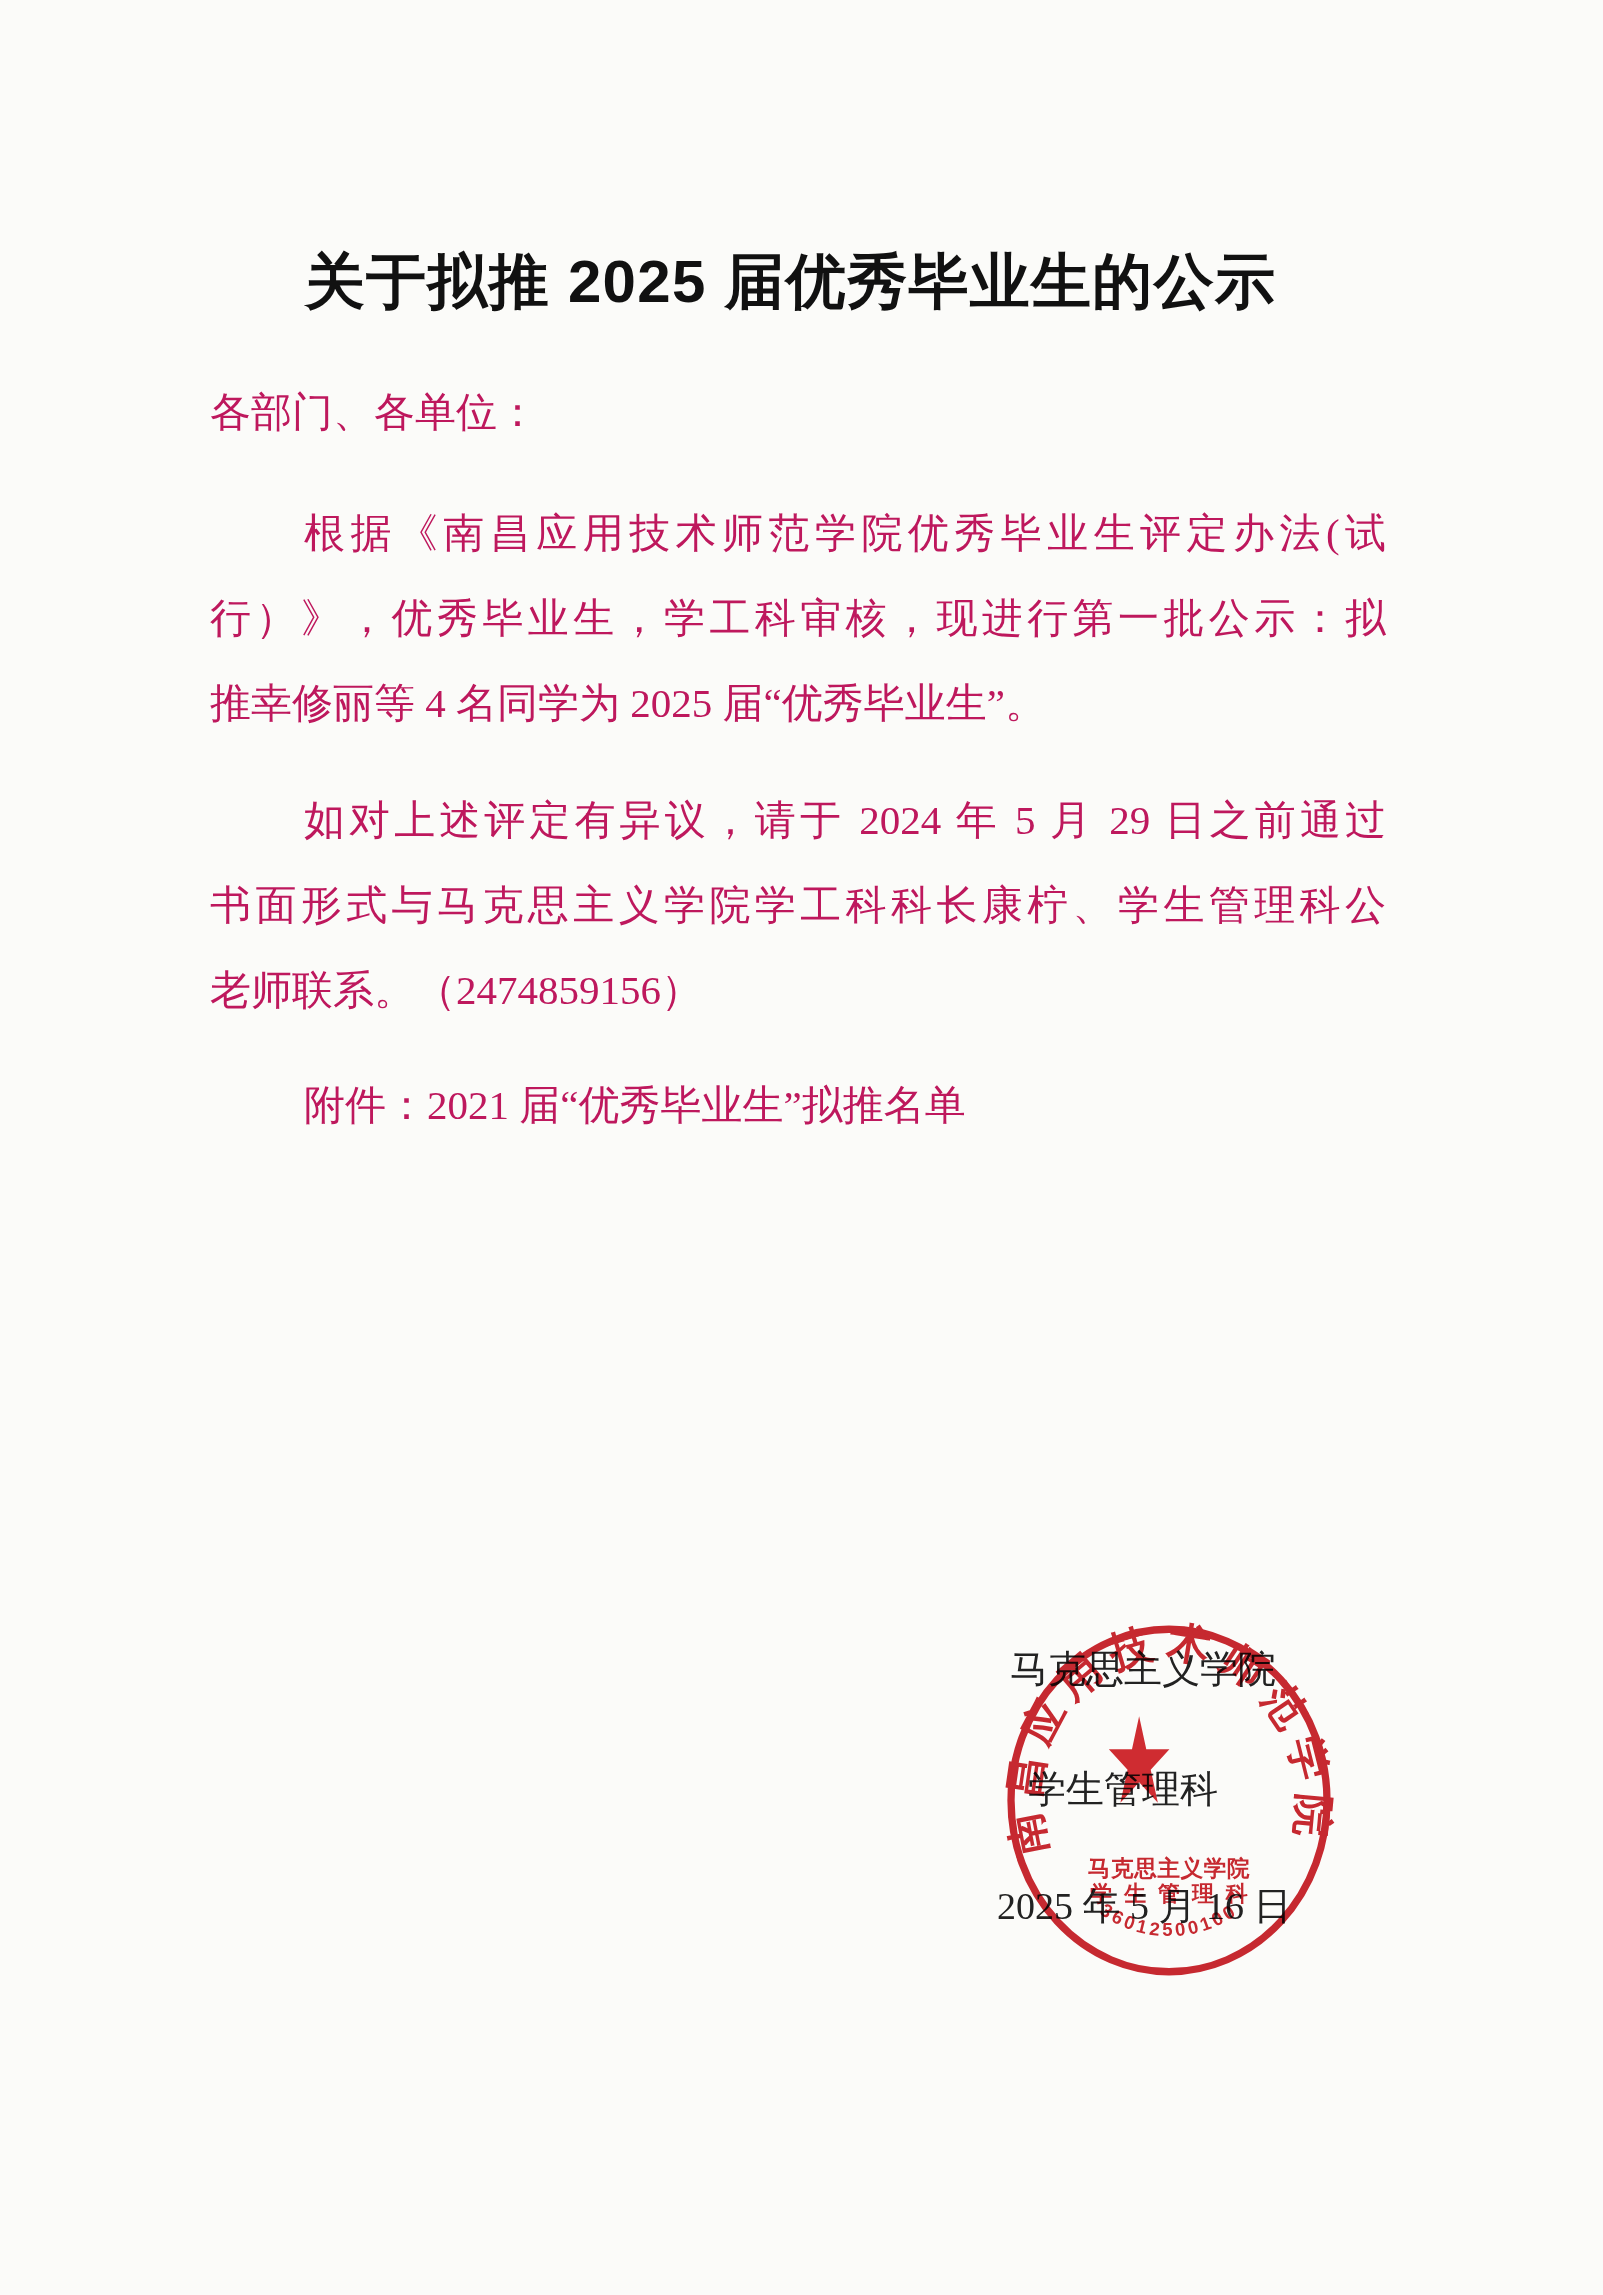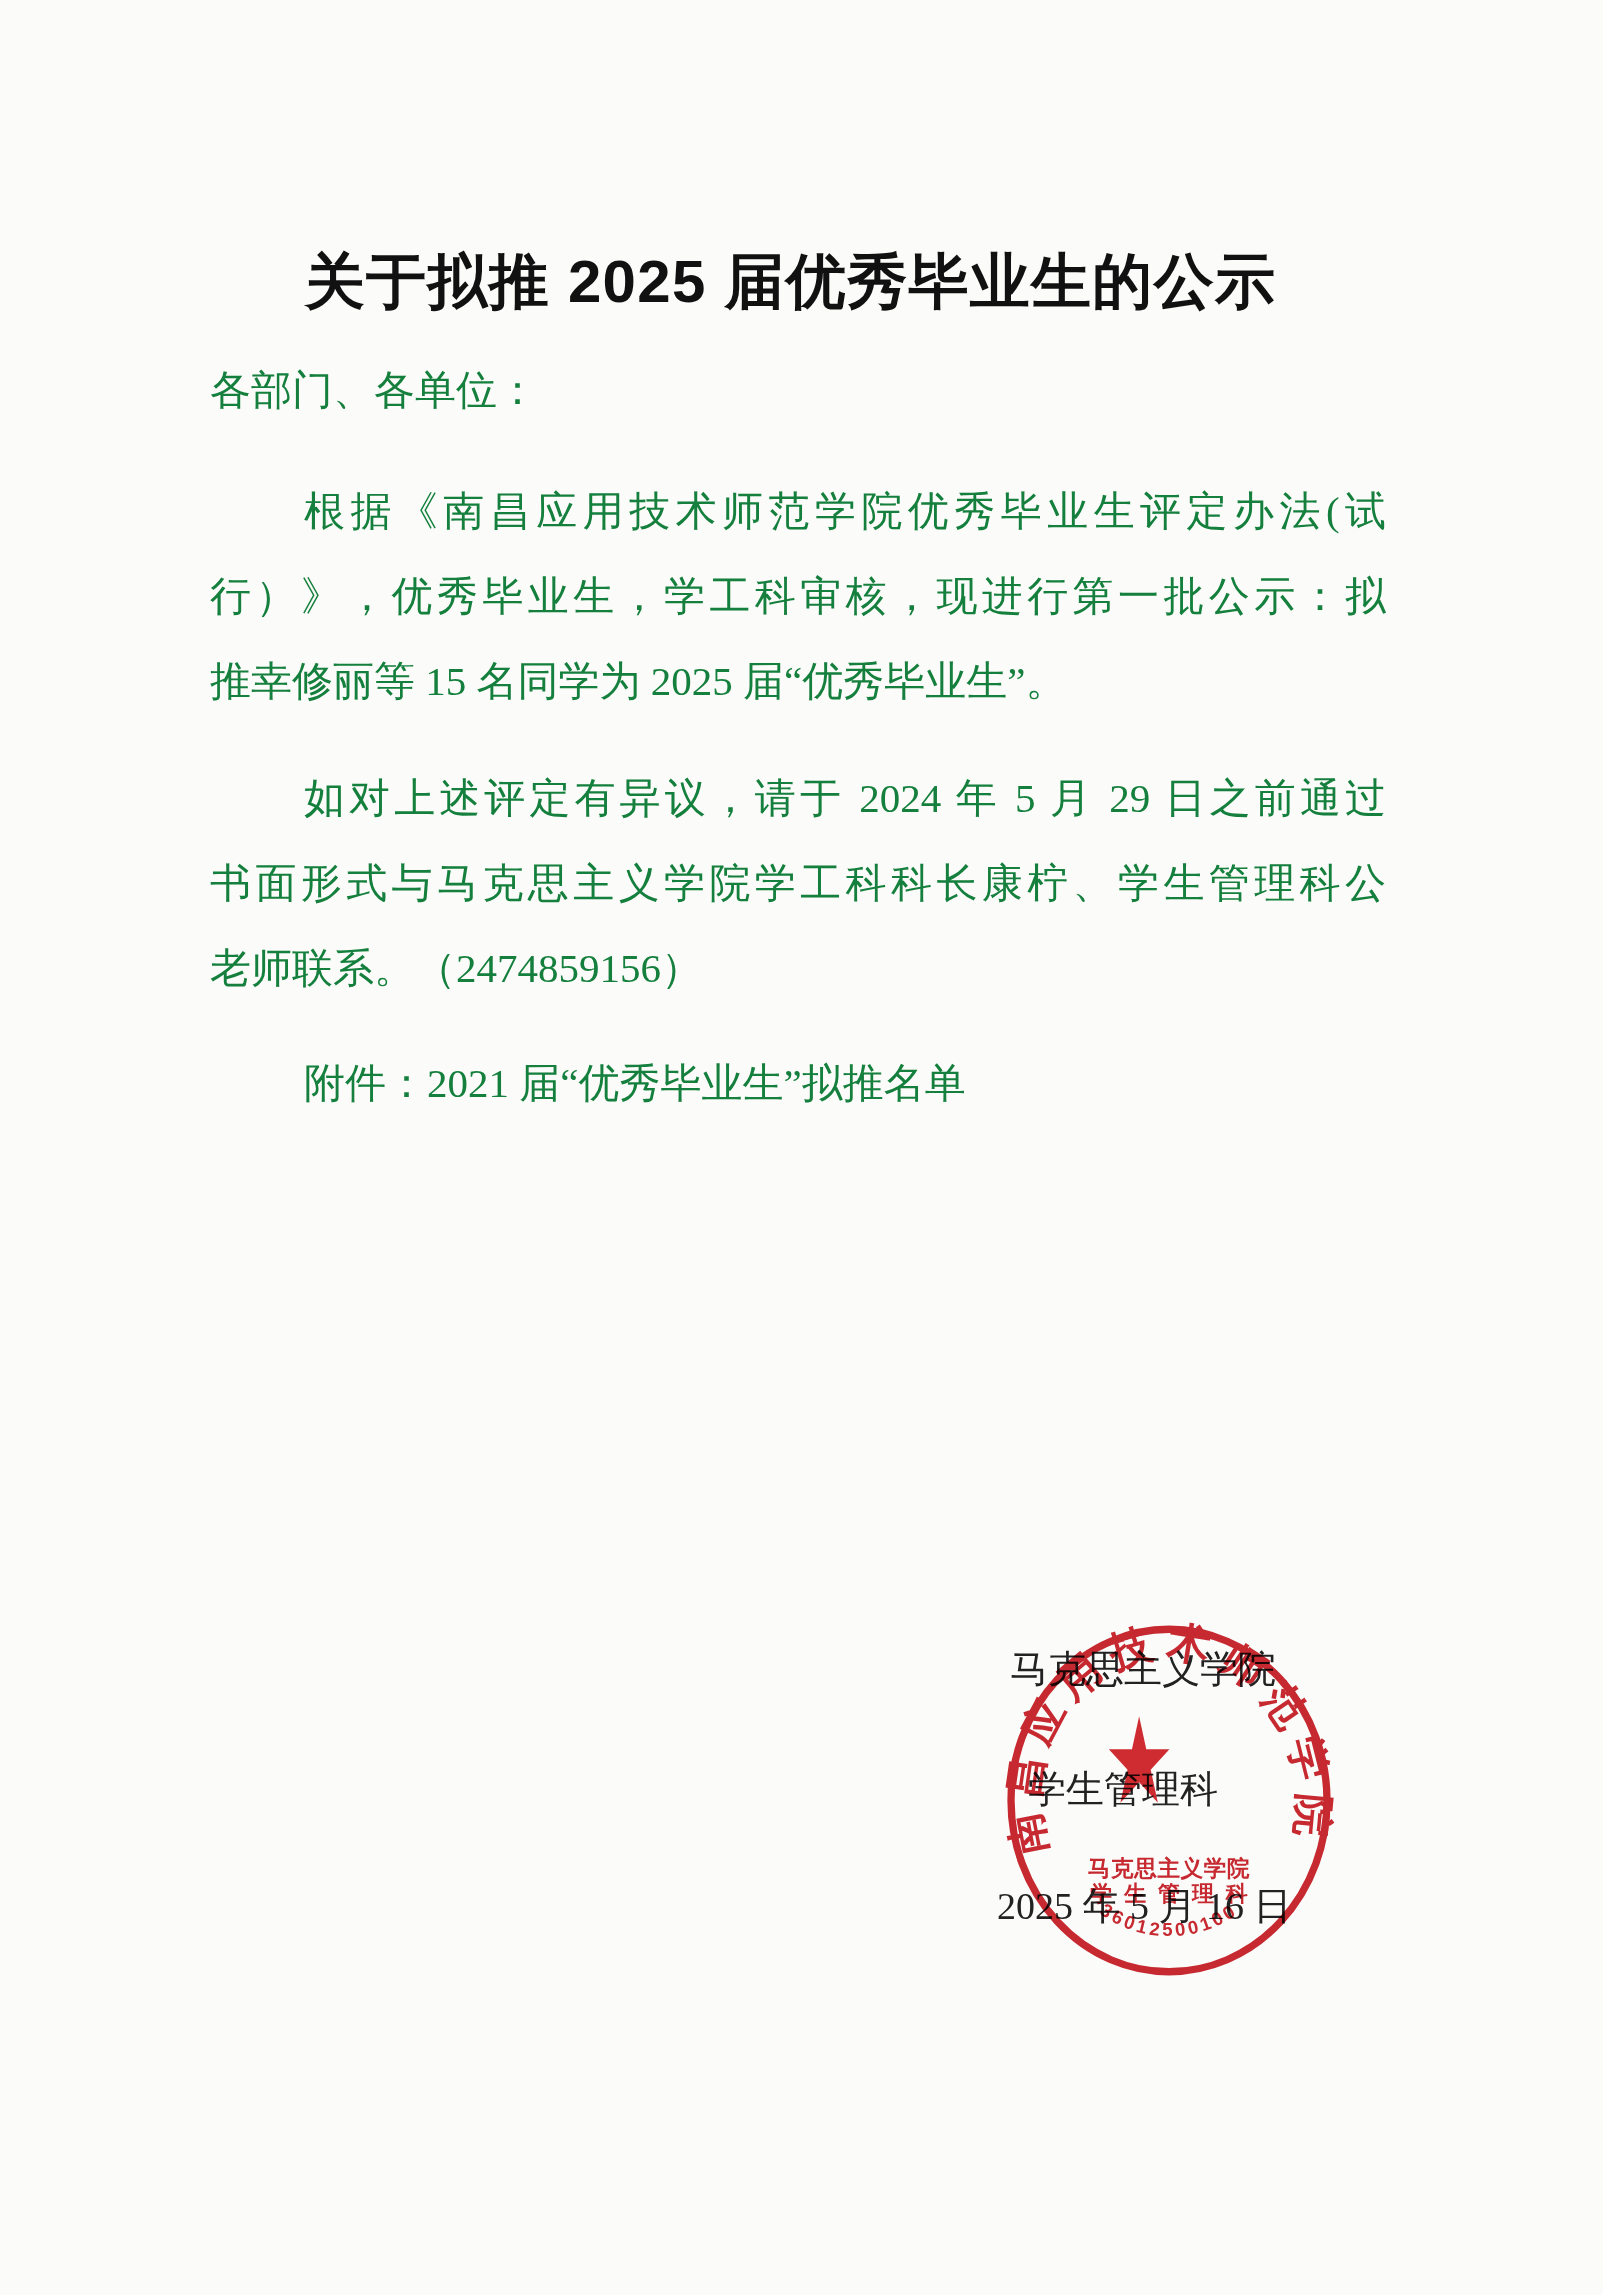--- a/index.html
+++ b/index.html
@@ -17,21 +17,22 @@
     font-family:"Liberation Sans","DejaVu Sans",sans-serif;
     font-weight:bold;
     font-size:60px;line-height:66px;
     letter-spacing:1.3px;
     color:#111;
     margin-top:16px;
   }
   .bline{
     position:absolute;left:210px;width:1176px;
     font-size:41px;line-height:43px;
-    color:#15803d;
+    color:#be185d;
+    margin-top:22px;
   }
   .fill{ text-align:justify; text-align-last:justify;font-family:Liberation Serif, serif; }
   .indent{ text-indent:94px; }
   .sig{
     position:absolute;
     font-size:38px;line-height:41px;
     color:#222;
     white-space:nowrap;
   }
   .stamp-svg{
@@ -51,21 +52,21 @@
 <body>
 
 <div class="page">
 
   <div class="doc-title">关于拟推 2025 届优秀毕业生的公示</div>
 
   <div class="bline" style="top:369px">各部门、各单位：</div>
 
   <div class="bline fill indent" style="top:490px">根据《南昌应用技术师范学院优秀毕业生评定办法(试</div>
   <div class="bline fill" style="top:575px">行）》，优秀毕业生，学工科审核，现进行第一批公示：拟</div>
-  <div class="bline" style="top:660px">推幸修丽等 15 名同学为 2025 届“优秀毕业生”。</div>
+  <div class="bline" style="top:660px">推幸修丽等 4 名同学为 2025 届“优秀毕业生”。</div>
 
   <div class="bline fill indent" style="top:777px">如对上述评定有异议，请于 2024 年 5 月 29 日之前通过</div>
   <div class="bline fill" style="top:862px">书面形式与马克思主义学院学工科科长康柠、学生管理科公</div>
   <div class="bline" style="top:947px">老师联系。（2474859156）</div>
 
   <div class="bline indent" style="top:1062px">附件：2021 届“优秀毕业生”拟推名单</div>
 
   <div class="sig" style="left:1010px;top:1649px">马克思主义学院</div>
   <div class="sig" style="left:1028px;top:1769px">学生管理科</div>
   <div class="sig" style="left:997px;top:1886px">2025 年 5 月 16 日</div>

